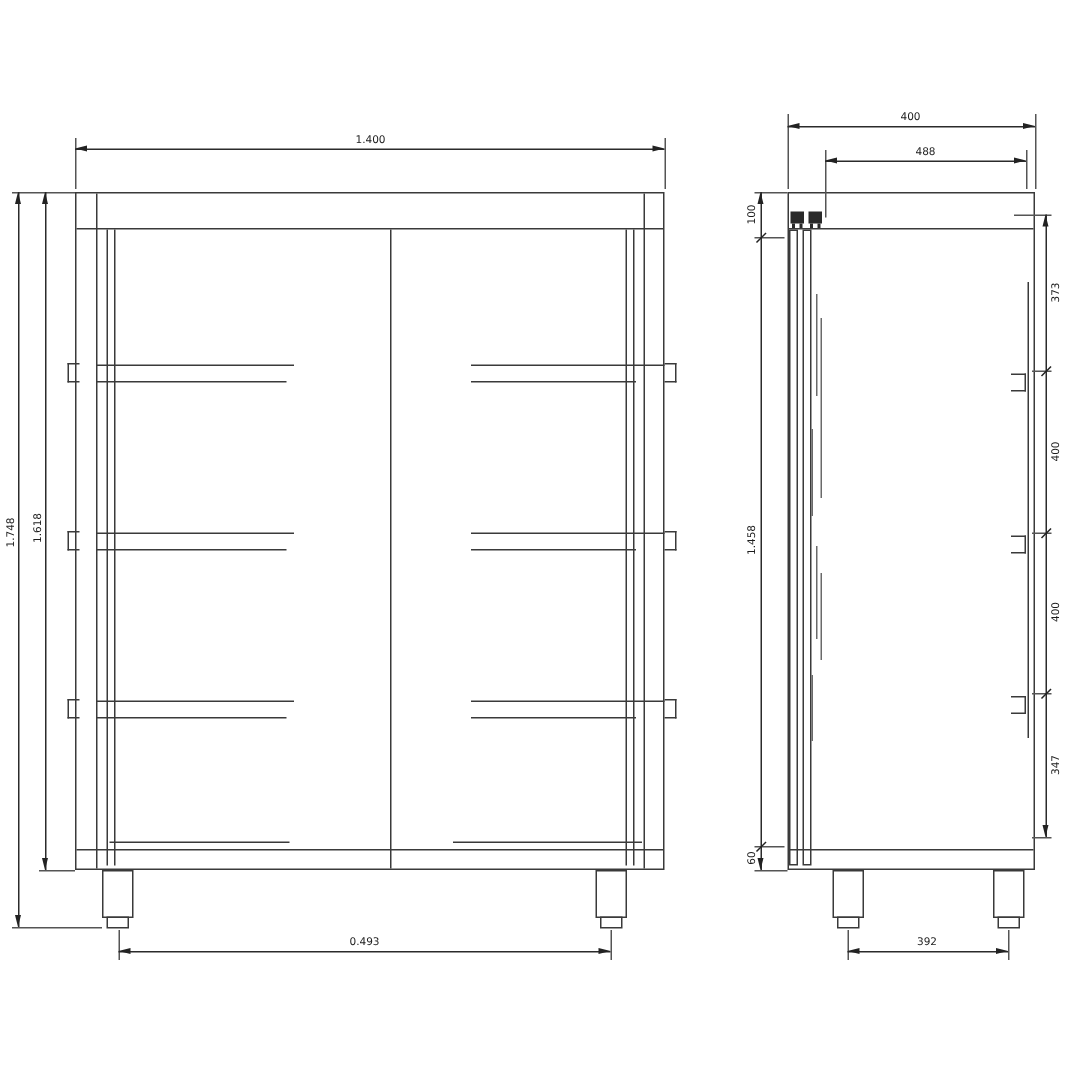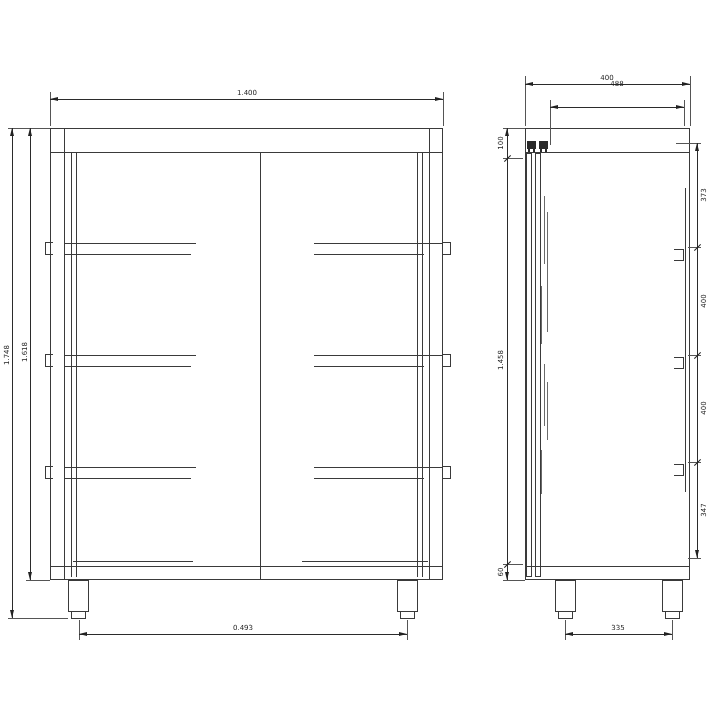--- a/index.html
+++ b/index.html
@@ -149,21 +149,21 @@
     <div class="dimline" style="left:525px;top:84px;width:165px;"></div>
     <i class="ar ar-l" style="left:525px;top:84px;"></i>
     <i class="ar ar-r" style="left:690px;top:84px;"></i>
     <span class="lbl" style="left:607px;top:78px;">400</span>
 
     <div class="ext extv" style="left:550px;top:100px;height:45px;"></div>
     <div class="ext extv" style="left:684px;top:100px;height:26px;"></div>
     <div class="dimline" style="left:550px;top:107px;width:134px;"></div>
     <i class="ar ar-l" style="left:550px;top:107px;"></i>
     <i class="ar ar-r" style="left:684px;top:107px;"></i>
-    <span class="lbl" style="left:617px;top:84px;">488</span>
+    <span class="lbl" style="left:617px;top:101px;">488</span>
 
     <div class="ext exth" style="left:503px;top:128px;width:22px;"></div>
     <div class="ext exth" style="left:503px;top:158px;width:20px;"></div>
     <div class="ext exth" style="left:503px;top:564px;width:20px;"></div>
     <div class="ext exth" style="left:503px;top:580px;width:22px;"></div>
     <div class="dimlinev" style="left:507px;top:128px;height:452px;"></div>
     <i class="ar ar-u" style="left:507px;top:128px;"></i>
     <i class="tick" style="left:507px;top:158px;"></i>
     <i class="tick" style="left:507px;top:564px;"></i>
     <i class="ar ar-d" style="left:507px;top:580px;"></i>
@@ -185,16 +185,16 @@
     <span class="lblv" style="left:704px;top:195px;">373</span>
     <span class="lblv" style="left:704px;top:301px;">400</span>
     <span class="lblv" style="left:704px;top:408px;">400</span>
     <span class="lblv" style="left:704px;top:510px;">347</span>
 
     <div class="ext extv" style="left:565px;top:620px;height:20px;"></div>
     <div class="ext extv" style="left:672px;top:620px;height:20px;"></div>
     <div class="dimline" style="left:565px;top:634px;width:107px;"></div>
     <i class="ar ar-l" style="left:565px;top:634px;"></i>
     <i class="ar ar-r" style="left:672px;top:634px;"></i>
-    <span class="lbl" style="left:618px;top:628px;">335</span>
+    <span class="lbl" style="left:618px;top:628px;">392</span>
   </div>
 
 </div>
 
 </body></html>

